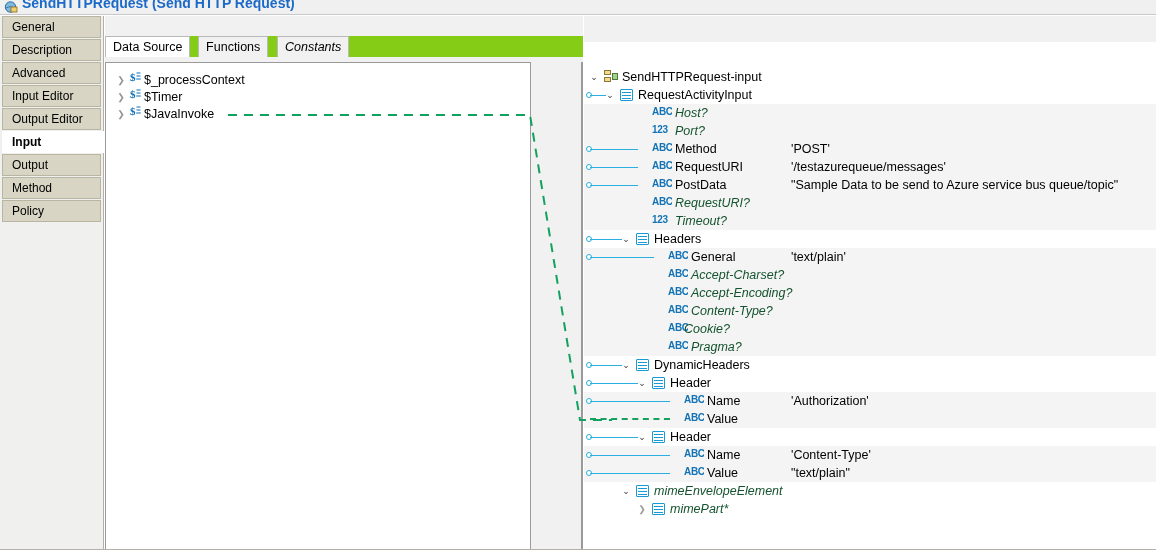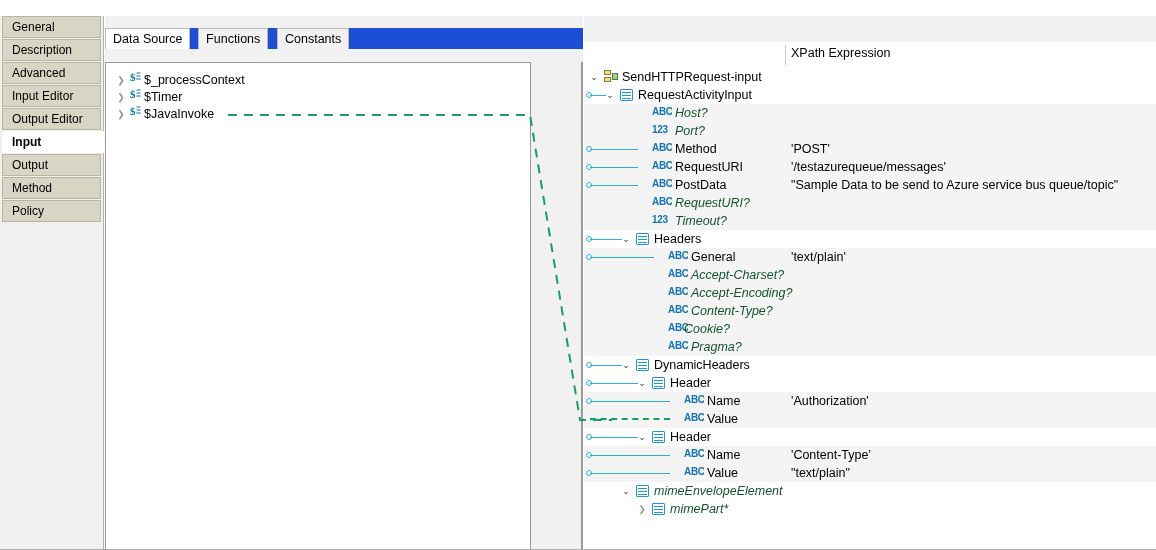--- a/index.html
+++ b/index.html
@@ -55,22 +55,22 @@
     margin-right: 0;
     width: 102px;
   }
 
   
   .midpanel {
     position: absolute; left: 105px; top: 16px; width: 478px; height: 534px;
     background: #f1f1f1;
   }
   .mid-tabbar {
-    position: absolute; left: 0; top: 12px; width: 478px; height: 21px;
-    background: #1d4ed8;
+    position: absolute; left: 0; top: 20px; width: 478px; height: 21px;
+    background: #84cc16;
   }
   .mid-tab {
     position: absolute; top: 0; height: 21px; line-height: 20px;
     padding: 0 7px;
     font-size: 12.5px; color: #000;
     background: #f1f1f1;
     border: 1px solid #b9b9b9;
     border-bottom: none;
     white-space: nowrap;
     cursor: default;
@@ -207,41 +207,49 @@
   .bottomedge {
     position: absolute; left: 0; top: 549px; width: 1156px; height: 1px;
     background: #b4b0a8;
   }
 </style>
 </head>
 <body>
 
 <div id="app">
 
+  <div class="titlebar">
+    <svg class="tb-icon" viewBox="0 0 14 14">
+      <circle cx="6.5" cy="7" r="5.2" fill="#7fb8e0" stroke="#2d6f9e" stroke-width="1"></circle>
+      <path d="M2 8 q4 -3 9 0" stroke="#2d6f9e" stroke-width="0.8" fill="none"></path>
+      <rect x="7" y="7" width="6" height="5" fill="#f2cf6b" stroke="#8a6d1f" stroke-width="0.8"></rect>
+    </svg>
+    <div class="tb-text">SendHTTPRequest (Send HTTP Request)</div>
+  </div>
 
   <div class="tabstrip">
     <div id="tabstrip-list">
         <div class="tabitem"><span>General</span></div>
         <div class="tabitem"><span>Description</span></div>
         <div class="tabitem"><span>Advanced</span></div>
         <div class="tabitem"><span>Input Editor</span></div>
         <div class="tabitem"><span>Output Editor</span></div>
         <div class="tabitem selected"><span>Input</span></div>
         <div class="tabitem"><span>Output</span></div>
         <div class="tabitem"><span>Method</span></div>
         <div class="tabitem"><span>Policy</span></div>
       </div>
   </div>
 
   <div class="midpanel">
     <div class="mid-tabbar">
       <div id="mid-tabs">
           <div class="mid-tab active" style="left: 0px;">Data Source</div>
           <div class="mid-tab" style="left: 93.1px;">Functions</div>
-          <div class="mid-tab" style="left: 172px;">Constants</div>
+          <div class="mid-tab" style="left: 172px; font-style: italic;">Constants</div>
         </div>
     </div>
     <div class="mid-body">
       <div id="ds-list">
           <div class="ds-row" style="top: 7px; left: 8px;"><span class="ds-arrow">❯</span><span class="ds-icon"><svg width="13" height="13" viewBox="0 0 13 13">
                 <text x="0" y="9.5" font-family="Liberation Serif, serif" font-size="11" font-weight="bold" fill="#0d6fb8">$</text>
                 <path d="M6.5 2 L10.5 2 M6.5 5 L10.5 5 M6.2 8 L10.8 8" stroke="#0d6fb8" stroke-width="1.1"></path>
               </svg></span><span class="ds-label">$_processContext</span></div>
           <div class="ds-row" style="top: 24px; left: 8px;"><span class="ds-arrow">❯</span><span class="ds-icon"><svg width="13" height="13" viewBox="0 0 13 13">
                 <text x="0" y="9.5" font-family="Liberation Serif, serif" font-size="11" font-weight="bold" fill="#0d6fb8">$</text>
@@ -251,24 +259,20 @@
                 <text x="0" y="9.5" font-family="Liberation Serif, serif" font-size="11" font-weight="bold" fill="#0d6fb8">$</text>
                 <path d="M6.5 2 L10.5 2 M6.5 5 L10.5 5 M6.2 8 L10.8 8" stroke="#0d6fb8" stroke-width="1.1"></path>
               </svg></span><span class="ds-label">$JavaInvoke</span></div>
         </div>
     </div>
     <div class="mid-gutter"></div>
   </div>
 
   <div class="rightpanel">
     <div class="rp-header"></div>
-    <div class="rp-colhead">
-      <div class="divider"></div>
-      <div class="ctitle">XPath Expression</div>
-    </div>
     <div class="tree">
       <div id="tree-list">
           <div class="trow" style="top: 0px;">
             <div class="t-twisty" style="left: 4px;">⌄</div>
             <span class="t-icon" style="left: 20px;"><span class="ico-root"><u></u><u></u><u></u></span></span>
             <div class="t-label" style="left: 38px;">SendHTTPRequest-input</div>
           </div>
           <div class="trow" style="top: 18px;">
             <div class="conn" style="left: 2px;">
               <span class="cdot"></span>

